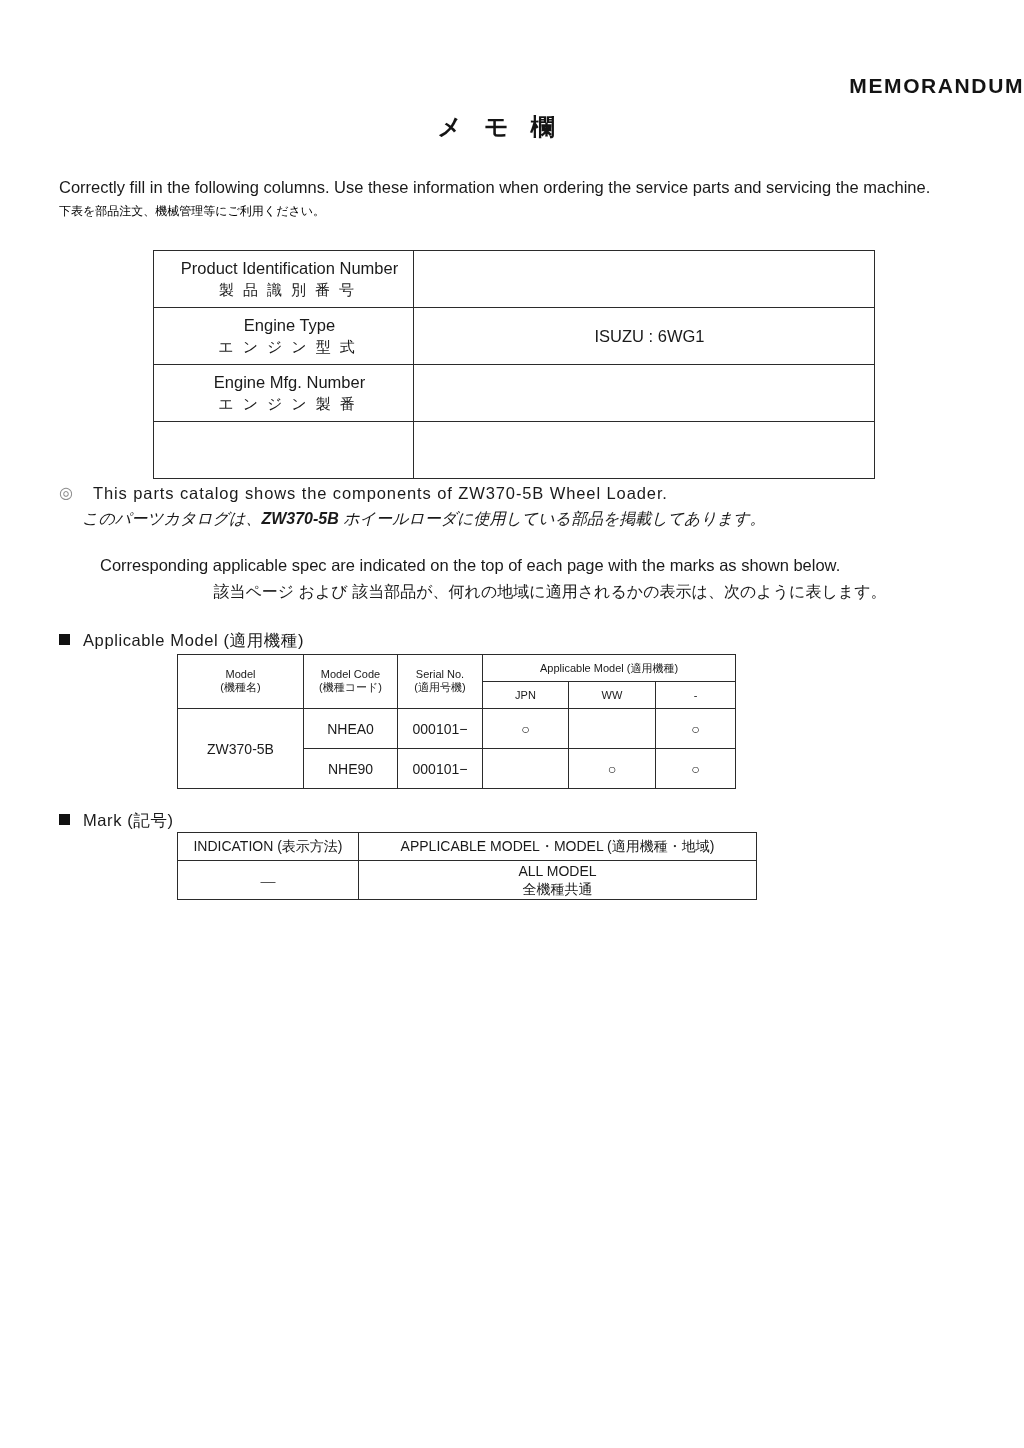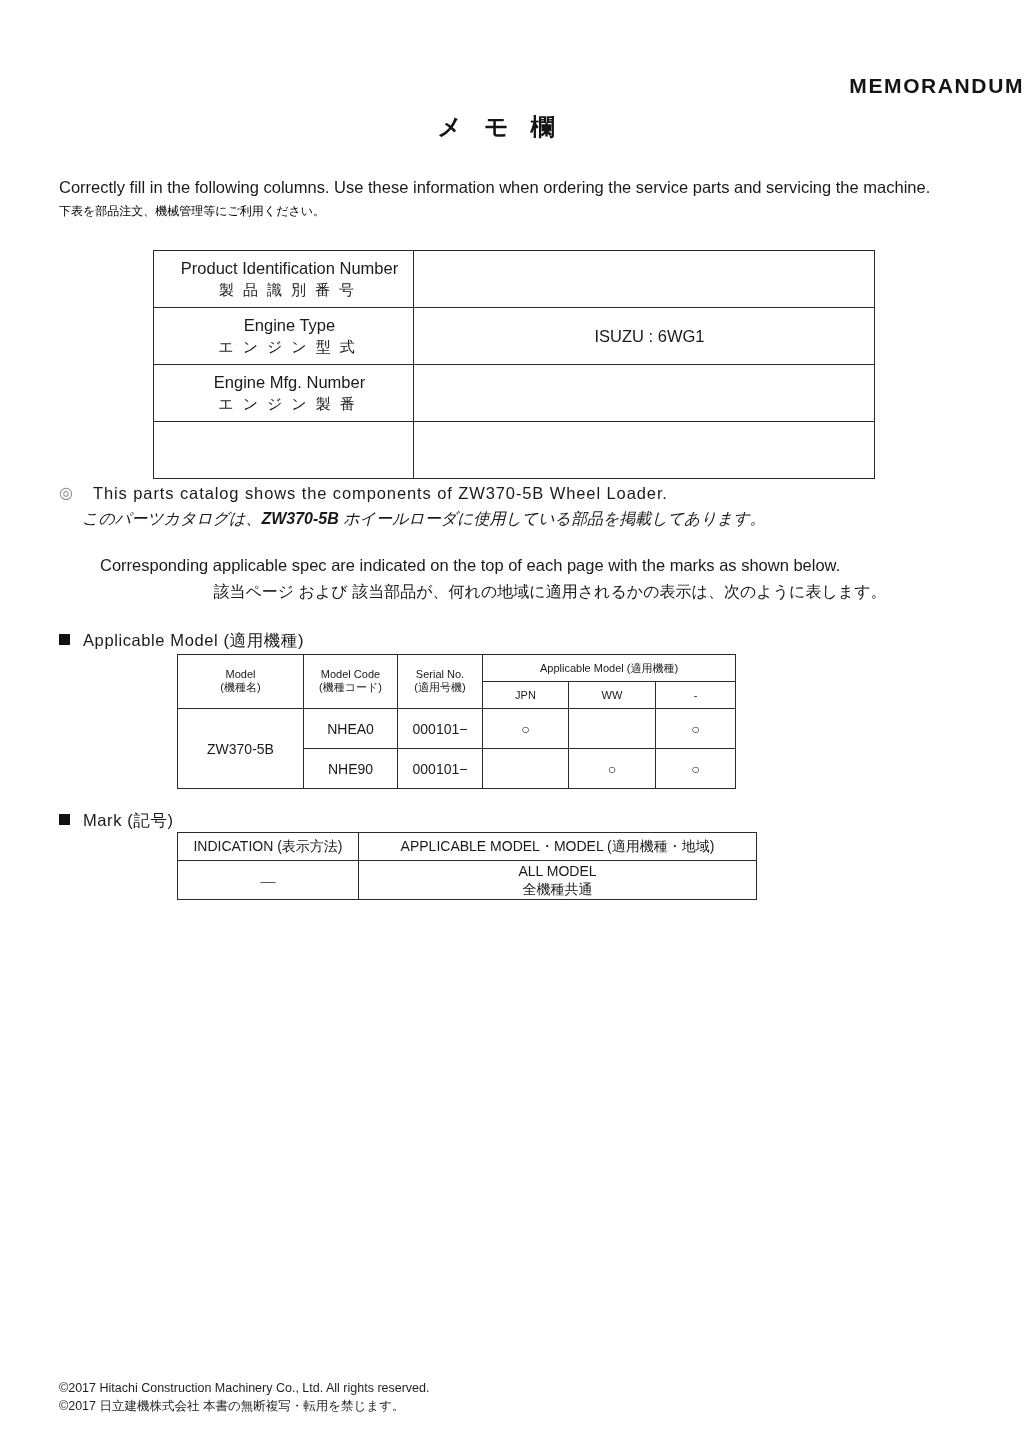--- a/index.html
+++ b/index.html
@@ -369,18 +369,14 @@
       <tr>
         <td class="dashcell">—</td>
         <td>
           <div class="mk-line1">ALL MODEL</div>
           <div class="mk-line2">全機種共通</div>
         </td>
       </tr>
     </tbody>
   </table>
 
-  <div class="footer">
-    <div>©2017 Hitachi Construction Machinery Co., Ltd. All rights reserved.</div>
-    <div>©2017  日立建機株式会社  本書の無断複写・転用を禁じます。</div>
-  </div>
 
 </div>
 
 </body></html>

